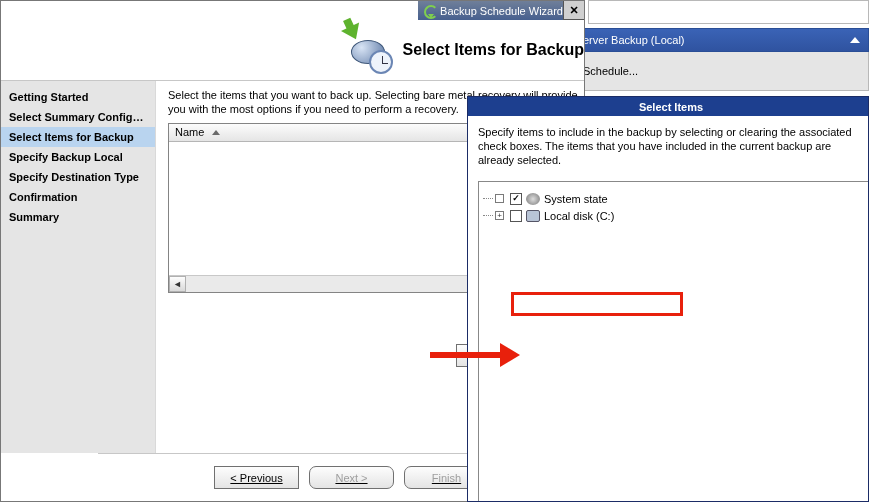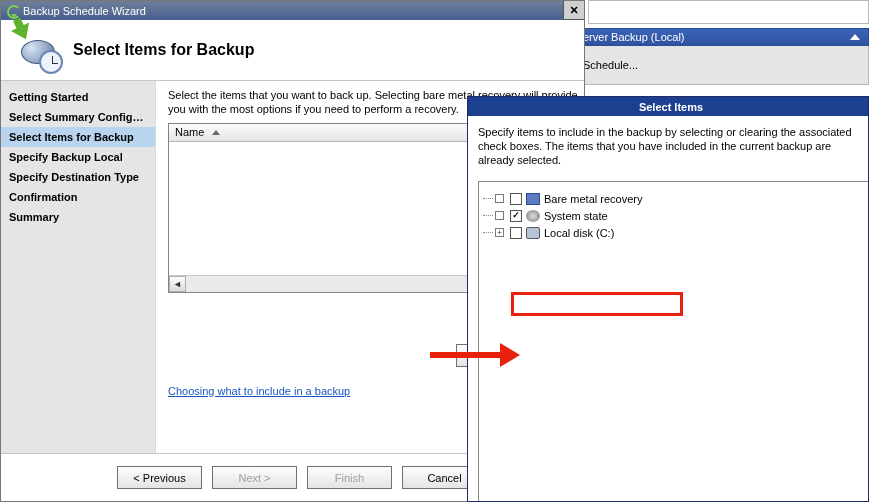--- a/index.html
+++ b/index.html
@@ -2,21 +2,21 @@
 <html><head>
 <meta charset="utf-8">
 <style>
   * { box-sizing: border-box; font-family: "Segoe UI", Tahoma, sans-serif; font-size: 11px; }
   html, body { margin:0; padding:0; }
   body { width:869px; height:502px; position:relative; background:#fff; overflow:hidden; }
 
   
   .wizard {
     position:absolute; left:0; top:0; width:585px; height:502px;
-    border:1px solid #777; background:#fff; display:flex; flex-direction:column;
+    border:1px solid #777; background:#fff; display:flex; flex-direction:column;align-items:flex-end;
   }
   .wizard-titlebar {
     height:19px; background:linear-gradient(#6f7f99,#47608f);
     color:#fff; display:flex; align-items:center; padding-left:4px; font-size:11px;
   }
   .wizard-titlebar .wt-icon {
     width:14px; height:14px; margin-right:4px; display:inline-block; position:relative;
   }
   .wizard-titlebar .wt-icon::before{
     content:""; position:absolute; left:2px; top:1px; width:10px; height:10px;
@@ -104,38 +104,38 @@
   .itemlist .hscroll .ar{
     width:17px; background:linear-gradient(#fdfdfd,#d9d9d9); border:1px solid #b0b0b0;
     display:flex; align-items:center; justify-content:center; font-size:9px; color:#333;
   }
   .itemlist .hscroll .track{flex:1;}
 
   .btn{
     height:23px; padding:0 14px; border:1px solid #707070; background:linear-gradient(#fdfdfd,#e4e4e4);
     font-size:11px; display:inline-flex; align-items:center; justify-content:center; min-width:85px;
   }
-  .btn.disabled{ color:#9e9e9e; }
+  .btn.disabled{ color:#9e9e9e;border-radius:7px; }
 
   .add-row{ margin-top:20px; text-align:right; padding-right:6px;}
   .adv-row{ margin-top:8px; text-align:right; padding-right:6px; }
   .linkrow{ margin-top:18px;}
   .linkrow a{ color:#1a55c4; text-decoration:underline;}
 
   .wizard-footer{
     border-top:1px solid #c7c7c7; height:48px; display:flex; align-items:center;
-    justify-content:flex-start; padding-left:116px; gap:10px;
+    justify-content:flex-start; padding-left:116px; gap:10px;text-decoration:underline;
   }
 
   
   .sb-panel{
     position:absolute; right:0; top:28px; width:295px;
   }
   .sb-panel .sb-bar{
-    height:18px; background:linear-gradient(#3a63b6,#2f53a0);
+    height:24px; background:linear-gradient(#3a63b6,#2f53a0);
     border:1px solid #2a4e96; color:#fff; display:flex; align-items:center;
     padding:0 8px; font-weight:normal;
   }
   .sb-panel .sb-bar .collapse-arrow{
     width:0;height:0;border-left:5px solid transparent;border-right:5px solid transparent;
     border-bottom:6px solid #fff;
   }
   .sb-panel .sb-item{
     border:1px solid #b8b8b8; border-top:none; padding:13px 8px; background:#e5e5e5;
     white-space:nowrap; overflow:hidden; text-overflow:ellipsis;
@@ -259,47 +259,38 @@
         </div>
       </div>
 
       <div class="add-row">
         <button class="btn">Add Items</button>
       </div>
       <div class="adv-row">
         <button class="btn" style="min-width:60px;">Advanced Settings</button>
       </div>
 
-      <div class="linkrow">
-        <a href="#">Choosing what to include in a backup</a>
-      </div>
     </div>
   </div>
 
   <div class="wizard-footer">
     <button class="btn">&lt; Previous</button>
     <button class="btn disabled">Next &gt;</button>
     <button class="btn disabled">Finish</button>
     <button class="btn">Cancel</button>
   </div>
 </div>
 
 <div class="sel-dialog">
   <div class="sd-title">
     <span>Select Items</span>
   </div>
   <div class="sd-desc">Specify items to include in the backup by selecting or clearing the associated check boxes. The items that you have included in the current backup are already selected.</div>
   <div class="sd-tree">
 
-    <div class="tree-row">
-      <span class="tree-box"></span>
-      <span class="chk"></span>
-      <span class="ti-icon ti-box"></span>
-      <span class="tree-label">Bare metal recovery</span>
-    </div>
 
     <div class="tree-row">
       <span class="tree-box"></span>
       <span class="chk checked"></span>
       <span class="ti-icon ti-gear"></span>
       <span class="tree-label">System state</span>
     </div>
 
     <div class="tree-row">
       <span class="tree-box">+</span>

